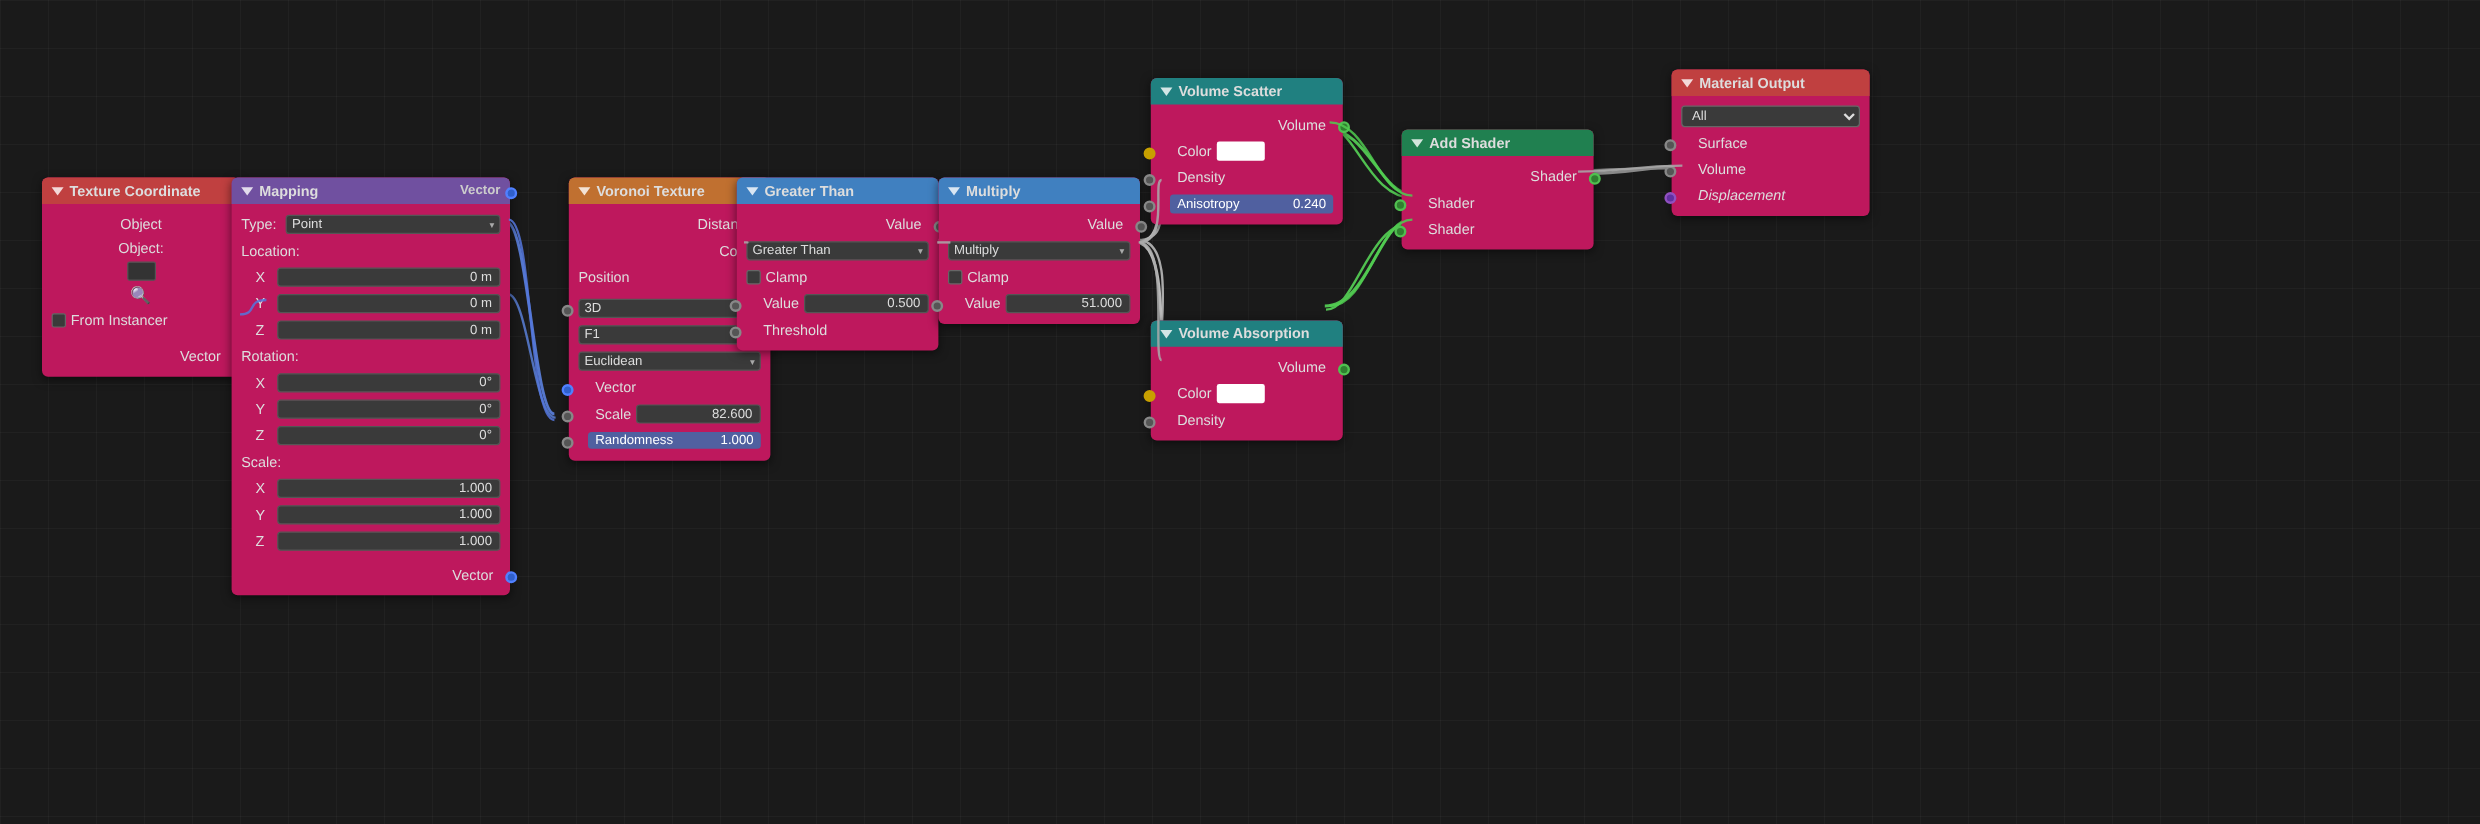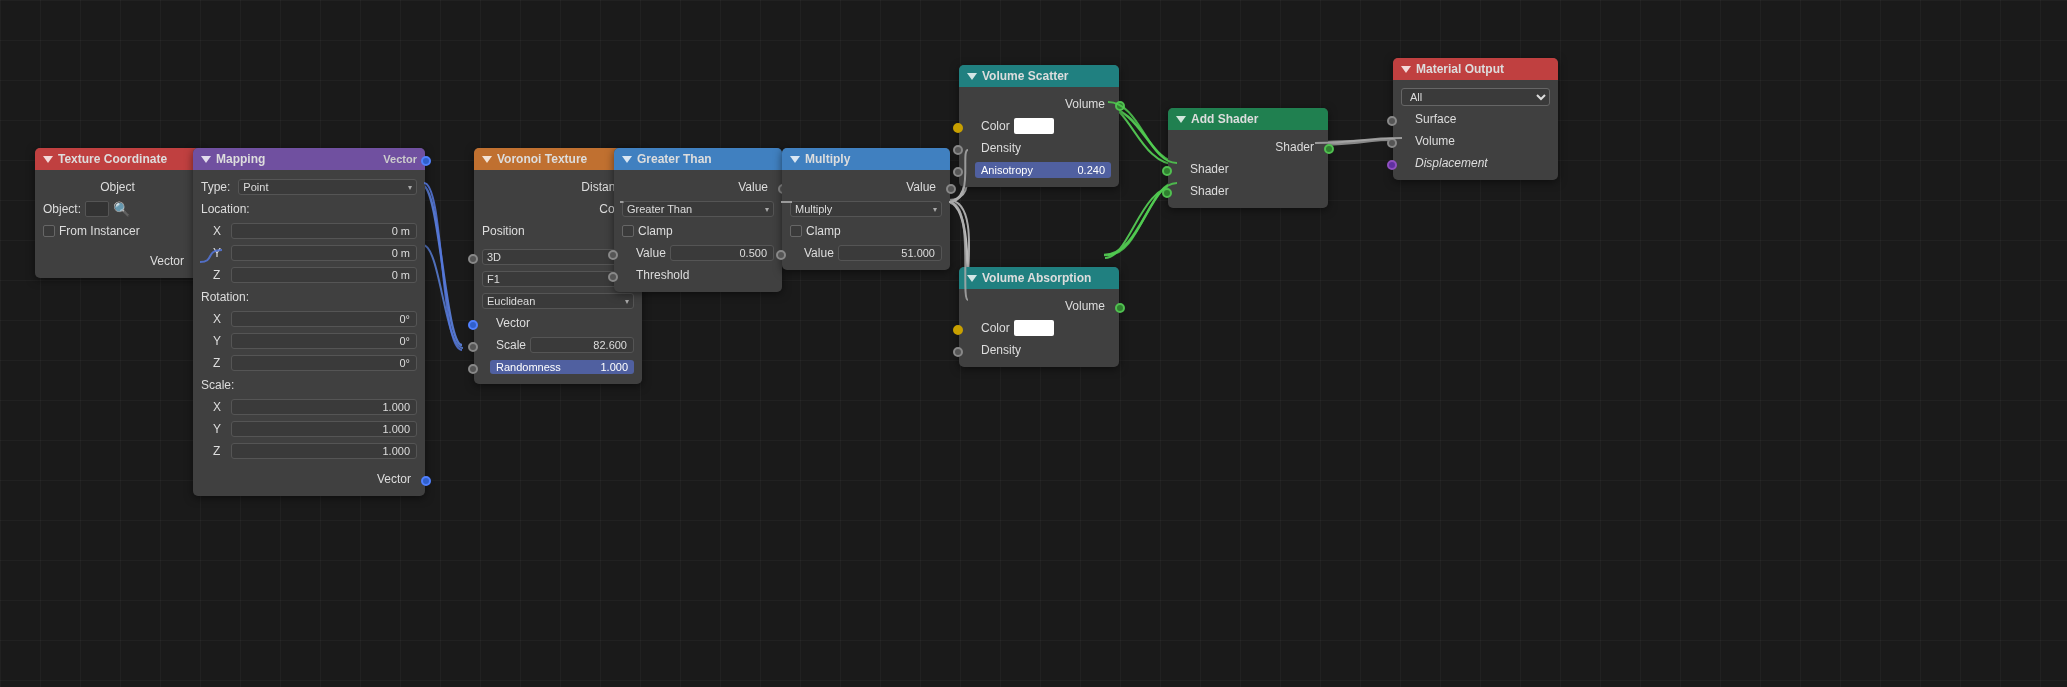--- a/index.html
+++ b/index.html
@@ -15,21 +15,21 @@
       font-family: 'Arial', sans-serif;
       font-size: 12px;
       color: #ddd;
       position: relative;
     }
 
     
     .node {
       position: absolute;
       border-radius: 5px;
-      background: #404040;
+      background: #be185d;
       min-width: 160px;
       box-shadow: 0 2px 8px rgba(0,0,0,0.5);
     }
 
     .node-header {
       border-radius: 5px 5px 0 0;
       padding: 4px 8px;
       font-size: 12px;
       font-weight: bold;
       display: flex;
@@ -232,21 +232,21 @@
   <div class="node-header header-red">
     <span class="collapse-arrow"></span>
     <span>Texture Coordinate</span>
   </div>
   <div class="node-body">
     <div class="node-row node-row-centered">
       <span>Object</span>
 
       <div class="socket socket-grey socket-right" style="top:11px;"></div>
     </div>
-    <div class="node-row" style="gap:4px;">
+    <div class="node-row" style="gap:4px;flex-direction:column;">
       <span>Object:</span>
       <div style="width:24px; height:16px; background:#333; border:1px solid #555; border-radius:2px;"></div>
       <span style="font-size:14px; cursor:pointer;">🔍</span>
     </div>
     <div class="node-row">
       <div class="checkbox"></div>
       <span style="margin-left:4px;">From Instancer</span>
     </div>
 
     <div class="node-row" style="justify-content:flex-end; padding-right:16px; margin-top:8px;">

